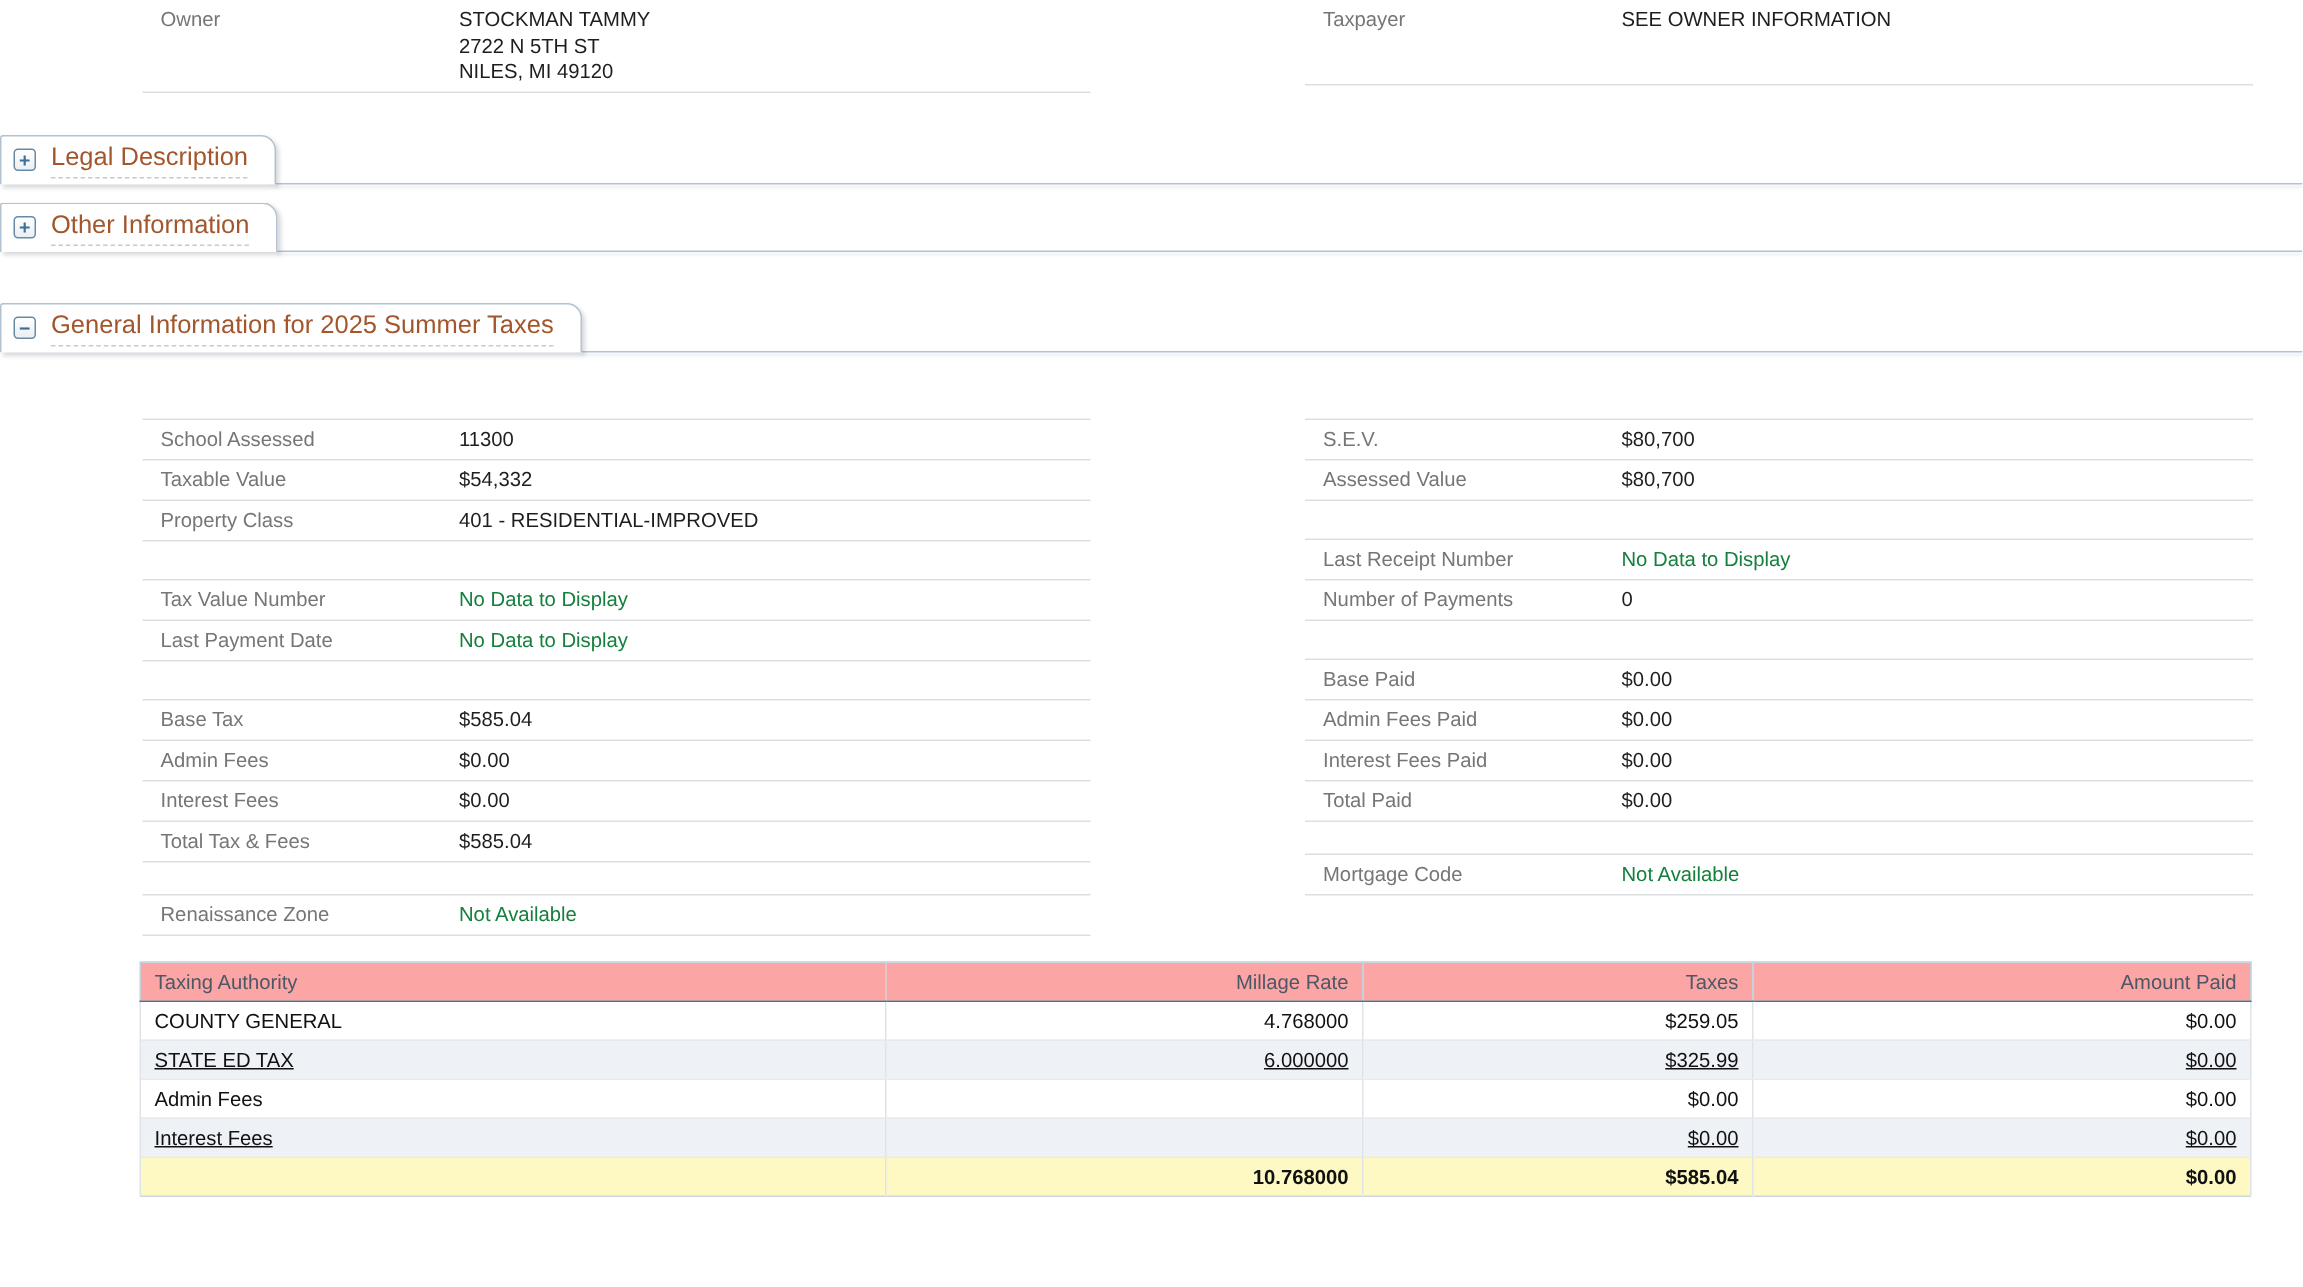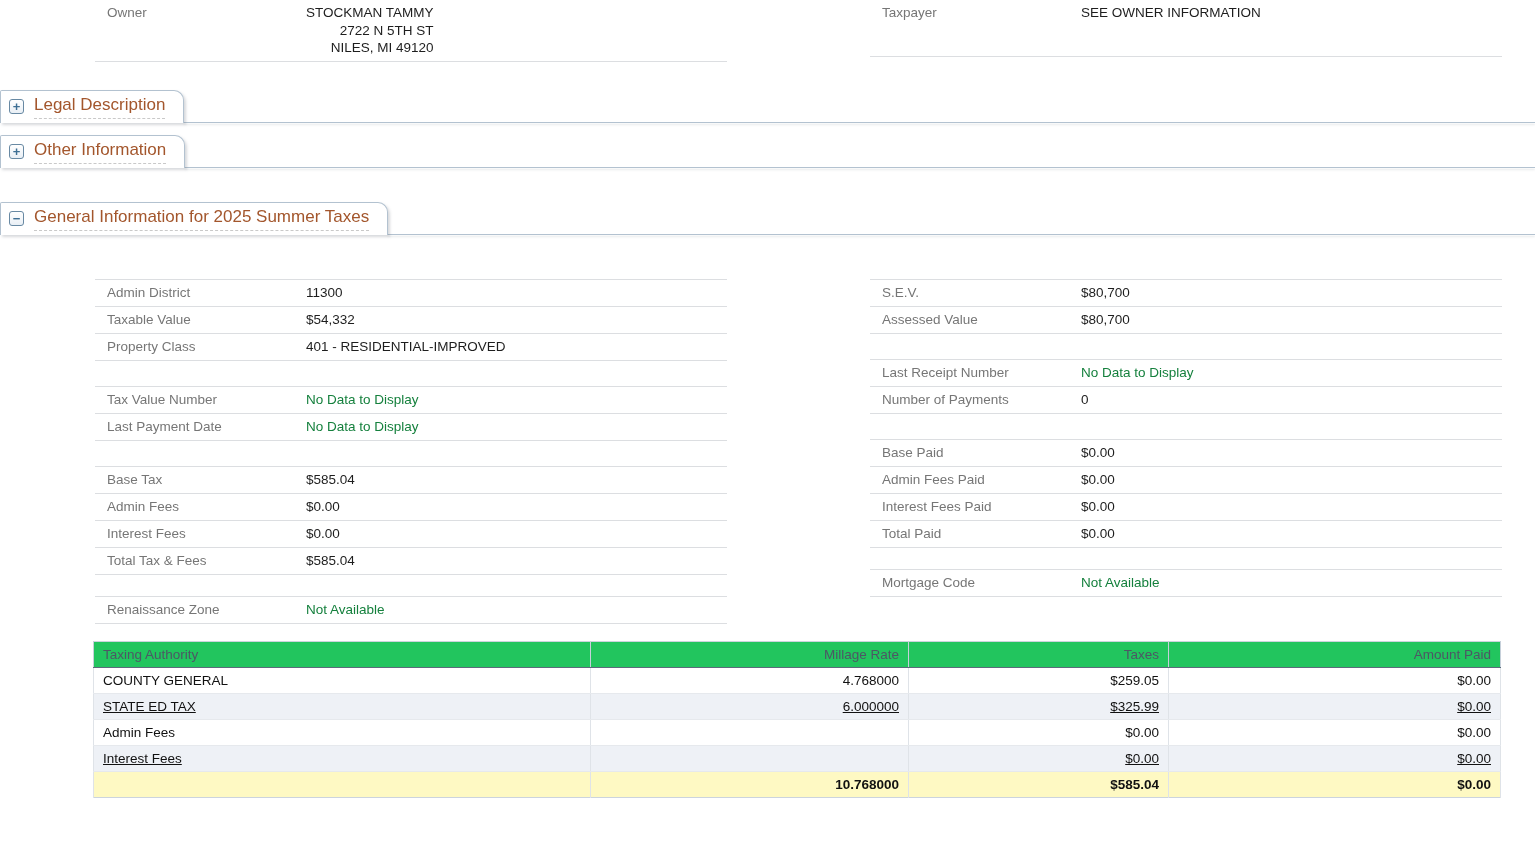--- a/index.html
+++ b/index.html
@@ -7,21 +7,21 @@
   body { font-family:"Liberation Sans","DejaVu Sans",sans-serif; color:#1e1e1e; }
 
   
   .two-col { display:flex; padding-left:95px; }
   .col { width:632px; }
   .col.right { margin-left:143px; }
 
   .fgroup { border-top:1px solid #dcdee1; }
   .field-row { display:flex; align-items:flex-start; border-bottom:1px solid #dcdee1; padding:4px 0 4px; min-height:27px; }
   .field-label { width:211px; padding-left:12px; flex:0 0 211px; color:#767676; font-size:13.5px; line-height:18px; }
-  .field-value { font-size:13.5px; line-height:18px; color:#1e1e1e;text-align:right; }
+  .field-value { font-size:13.5px; line-height:18px; color:#1e1e1e; }
   .field-value.muted { color:#15803d; }
 
   
   .owner-section { padding-top:0; }
   .owner-section .field-row { min-height:57px; }
   .owner-lines div { line-height:17.5px; }
 
   
   .tab-row { display:flex; width:1535px; }
   .tab-row.mt1 { margin-top:28px; }
@@ -41,21 +41,21 @@
   .g2 { margin-top:25px; }
   .g3 { margin-top:25px; }
   .g4 { margin-top:21px; }
 
   
   .breakdown-heading { margin:33px 0 0 95px; font-size:16px; font-weight:bold; font-style:italic; color:#7d7ddd; line-height:20px; }
 
   
   .breakdown-table { border-collapse:collapse; width:1407px; margin:17px 0 0 93px; font-size:13.5px; table-layout:fixed;
                      border:1px solid #ccd4dd; }
-  .breakdown-table th { background:#22c55e; color:#4d5765; font-weight:normal; padding:5px 9px;
+  .breakdown-table th { background:#fca5a5; color:#4d5765; font-weight:normal; padding:5px 9px;
                         border-left:1px solid #c6d0da; border-right:1px solid #c6d0da; border-bottom:1px solid #5c6b7b; }
   .breakdown-table td { padding:5px 9px; border-left:1px solid #dfe3e8; border-right:1px solid #dfe3e8;
                         border-bottom:1px solid #e6e9ed; color:#111; }
   .breakdown-table .num { text-align:right; }
   .breakdown-table .ta { text-align:left; }
   .breakdown-table tr.alt td { background:#eef1f6;text-decoration:underline; }
   .breakdown-table tr.total-row td { background:#fef9c3; border-top:1px solid #9aacbe; font-weight:bold; border-bottom:none; }
 </style>
 </head>
 <body>
@@ -101,21 +101,21 @@
     <span class="tab-title">General Information for 2025 Summer Taxes</span>
   </div>
   <div class="tab-line"></div>
 </div>
 
 <div class="gi-content">
   <div class="two-col">
     <div class="col">
       <div class="fgroup">
         <div class="field-row">
-          <div class="field-label">Admin District</div>
+          <div class="field-label">School Assessed</div>
           <div class="field-value">11300</div>
         </div>
         <div class="field-row">
           <div class="field-label">Taxable Value</div>
           <div class="field-value">$54,332</div>
         </div>
         <div class="field-row">
           <div class="field-label">Property Class</div>
           <div class="field-value">401 - RESIDENTIAL-IMPROVED</div>
         </div>

